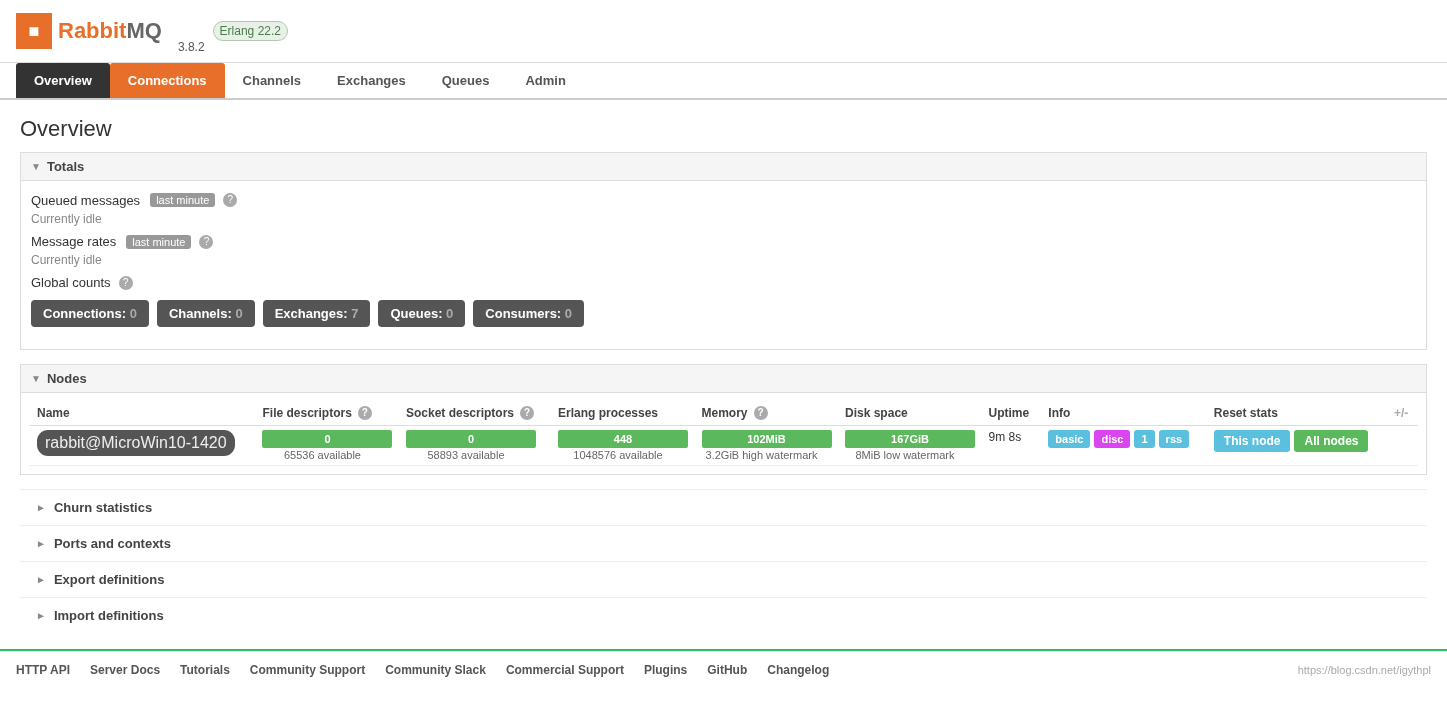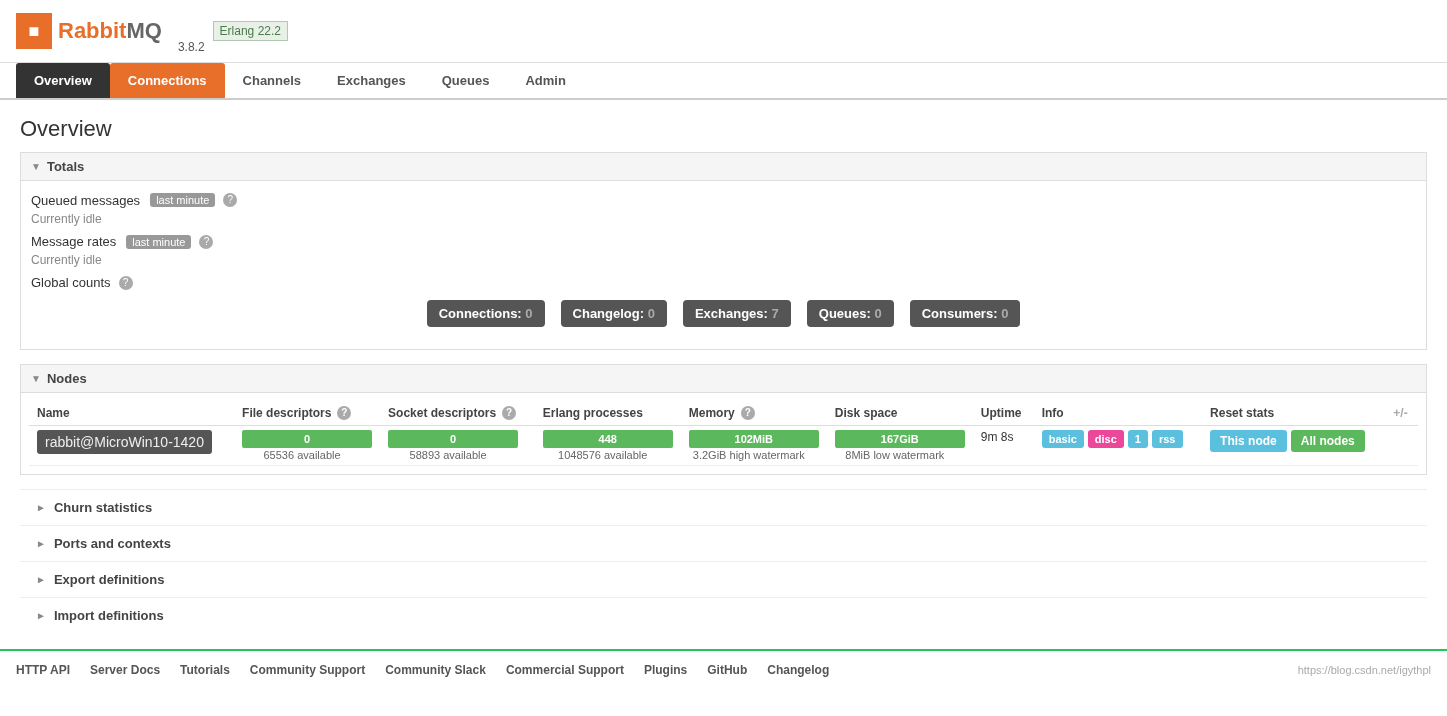--- a/index.html
+++ b/index.html
@@ -6,64 +6,64 @@
     body { font-family: Arial, sans-serif; font-size: 13px; color: #333; background: #fff; }
 
     
     .header { display: flex; align-items: center; padding: 8px 16px; border-bottom: 1px solid #ddd; background: #fff; }
     .logo { display: flex; align-items: center; margin-right: 16px; }
     .logo-icon { width: 36px; height: 36px; background: #e86f2a; display: flex; align-items: center; justify-content: center; color: white; font-size: 18px; font-weight: bold; margin-right: 6px; }
     .logo-text { font-size: 22px; font-weight: bold; }
     .logo-text span.rabbit { color: #e86f2a; }
     .logo-text span.mq { color: #666; }
     .version-badge { font-size: 12px; color: #555; margin-right: 8px; margin-top: 32px; }
-    .erlang-badge { font-size: 12px; background: #e8f0e8; color: #4a7c4a; border: 1px solid #b0c8b0; border-radius: 0; padding: 2px 6px; }
+    .erlang-badge { font-size: 12px; background: #e8f0e8; color: #4a7c4a; border: 1px solid #b0c8b0; border-radius: 10px; padding: 2px 6px; }
 
     
     .nav { display: flex; border-bottom: 2px solid #ccc; background: #fff; padding-left: 16px; }
     .nav-item { padding: 10px 18px; cursor: pointer; font-size: 13px; font-weight: bold; color: #555; text-decoration: none; border: none; background: none; }
     .nav-item.active { background: #333; color: #fff; border-radius: 3px 3px 0 0; }
     .nav-item.active-orange { background: #e86f2a; color: #fff; border-radius: 3px 3px 0 0; }
 
     
     .content { padding: 16px 20px; }
     h1 { font-size: 22px; font-weight: normal; color: #333; margin-bottom: 10px; }
 
     
     .section { border: 1px solid #ddd; margin-bottom: 14px; }
     .section-header { display: flex; align-items: center; background: #f5f5f5; padding: 6px 10px; cursor: pointer; border-bottom: 1px solid #ddd; }
     .section-header .arrow { font-size: 10px; margin-right: 6px; color: #888; }
     .section-header span { font-weight: bold; font-size: 13px; color: #444; }
     .section-body { padding: 12px 10px; }
 
     
-    .counts-row { display: flex; gap: 16px; margin: 10px 12px; justify-content: center; }
+    .counts-row { display: flex; gap: 8px; margin: 10px 0; }
     .count-badge { background: #555; color: #fff; border-radius: 4px; padding: 6px 12px; font-size: 13px; font-weight: bold; }
     .count-badge .num { color: #aaa; }
 
     
     .label-sm { background: #999; color: #fff; border-radius: 3px; padding: 1px 6px; font-size: 11px; margin-left: 6px; cursor: pointer; }
     .help-icon { display: inline-block; width: 14px; height: 14px; background: #aaa; color: #fff; border-radius: 50%; font-size: 10px; text-align: center; line-height: 14px; margin-left: 4px; cursor: pointer; }
 
     
     .nodes-table { width: 100%; border-collapse: collapse; font-size: 12px; }
     .nodes-table th { text-align: left; padding: 5px 8px; border-bottom: 1px solid #ddd; color: #444; font-weight: bold; white-space: nowrap; }
     .nodes-table td { padding: 4px 8px; vertical-align: top; }
     .nodes-table tr.data-row td { border-bottom: 1px solid #eee; }
-    .node-name-cell { background: #555; color: #eee; padding: 4px 8px; border-radius: 3px; font-size: 14px; display: inline-block; margin-bottom: 2px; }
+    .node-name-cell { background: #555; color: #eee; padding: 4px 8px; border-radius: 11px; font-size: 16px; display: inline-block; margin-bottom: 2px; }
 
     .progress-bar-wrap { position: relative; width: 120px; }
     .progress-bar { height: 18px; border-radius: 2px; display: flex; align-items: center; justify-content: center; color: #fff; font-size: 11px; font-weight: bold; }
     .progress-bar.green { background: #5cb85c; }
     .sub-text { font-size: 11px; color: #666; text-align: center; margin-top: 1px; }
 
     .info-badges { display: flex; gap: 4px; align-items: center; }
     .info-badge { padding: 3px 7px; border-radius: 3px; font-size: 11px; font-weight: bold; cursor: pointer; color: #fff; }
     .info-badge.basic { background: #5bc0de; }
-    .info-badge.disc { background: #ec4899; }
+    .info-badge.disc { background: #d946ef; }
     .info-badge.num { background: #5bc0de; }
     .info-badge.rss { background: #5bc0de; }
 
     .action-btn { padding: 4px 10px; border-radius: 3px; font-size: 12px; cursor: pointer; border: none; font-weight: bold; }
     .action-btn.this-node { background: #5bc0de; color: #fff; }
     .action-btn.all-nodes { background: #5cb85c; color: #fff; }
 
     
     .collapsible-section { border-top: 1px solid #eee; padding: 10px 16px; cursor: pointer; display: flex; align-items: center; }
     .collapsible-section .arr { font-size: 10px; margin-right: 8px; color: #888; }
@@ -126,21 +126,21 @@
       <div style="display:flex; align-items:center; gap:4px; ">
         <span>Global counts</span>
         <span class="help-icon">?</span>
       </div>
 
       <div class="counts-row">
         <span class="count-badge">
           <span>Connections:</span> <span class="num">0</span>
         </span>
         <span class="count-badge">
-          <span>Changelog:</span> <span class="num">0</span>
+          <span>Channels:</span> <span class="num">0</span>
         </span>
         <span class="count-badge">
           <span>Exchanges:</span> <span class="num">7</span>
         </span>
         <span class="count-badge">
           <span>Queues:</span> <span class="num">0</span>
         </span>
         <span class="count-badge">
           <span>Consumers:</span> <span class="num">0</span>
         </span>

